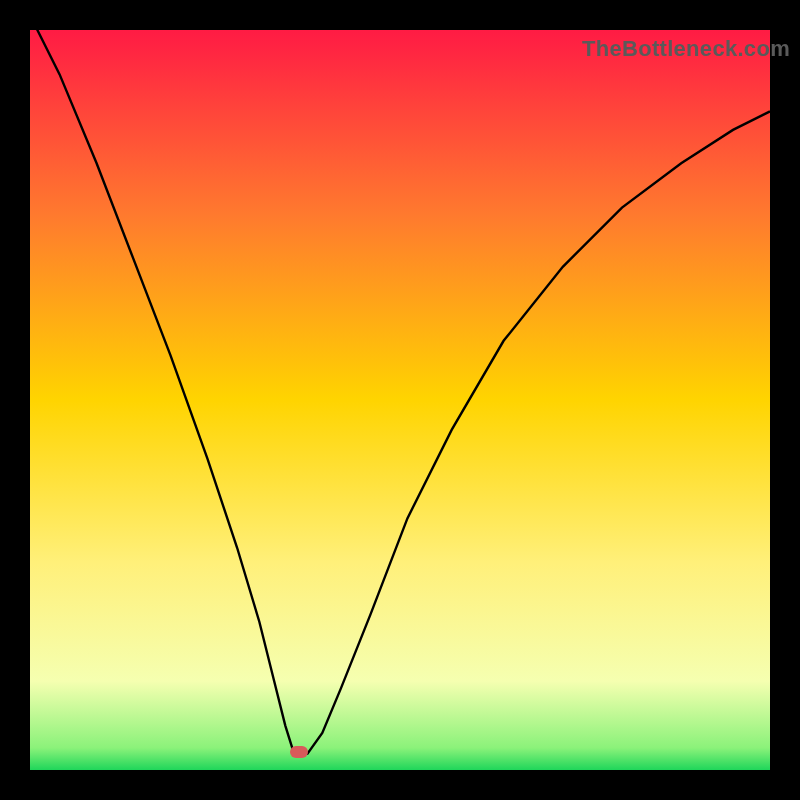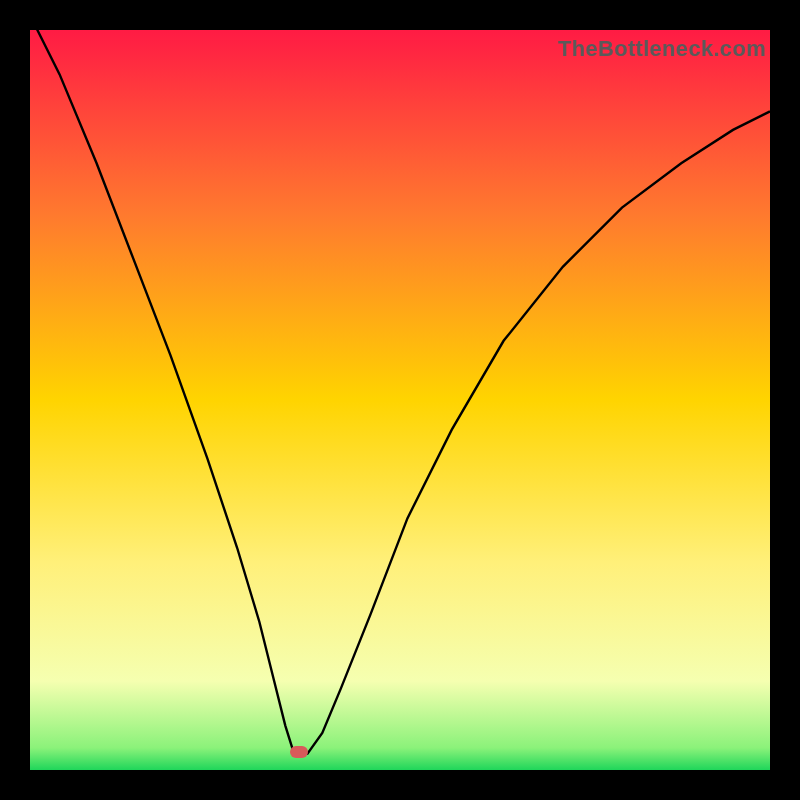--- a/index.html
+++ b/index.html
@@ -10,20 +10,21 @@
     height: 800px;
     overflow: hidden;
     position: relative;
   }
   .frame {
     position: absolute;
     left: 30px;
     top: 30px;
     width: 740px;
     height: 740px;
+    padding-left: 24px;
   }
   .plot-bg {
     position: absolute;
     left: 0;
     top: 0;
     width: 740px;
     height: 740px;
     
   }
   .watermark {

